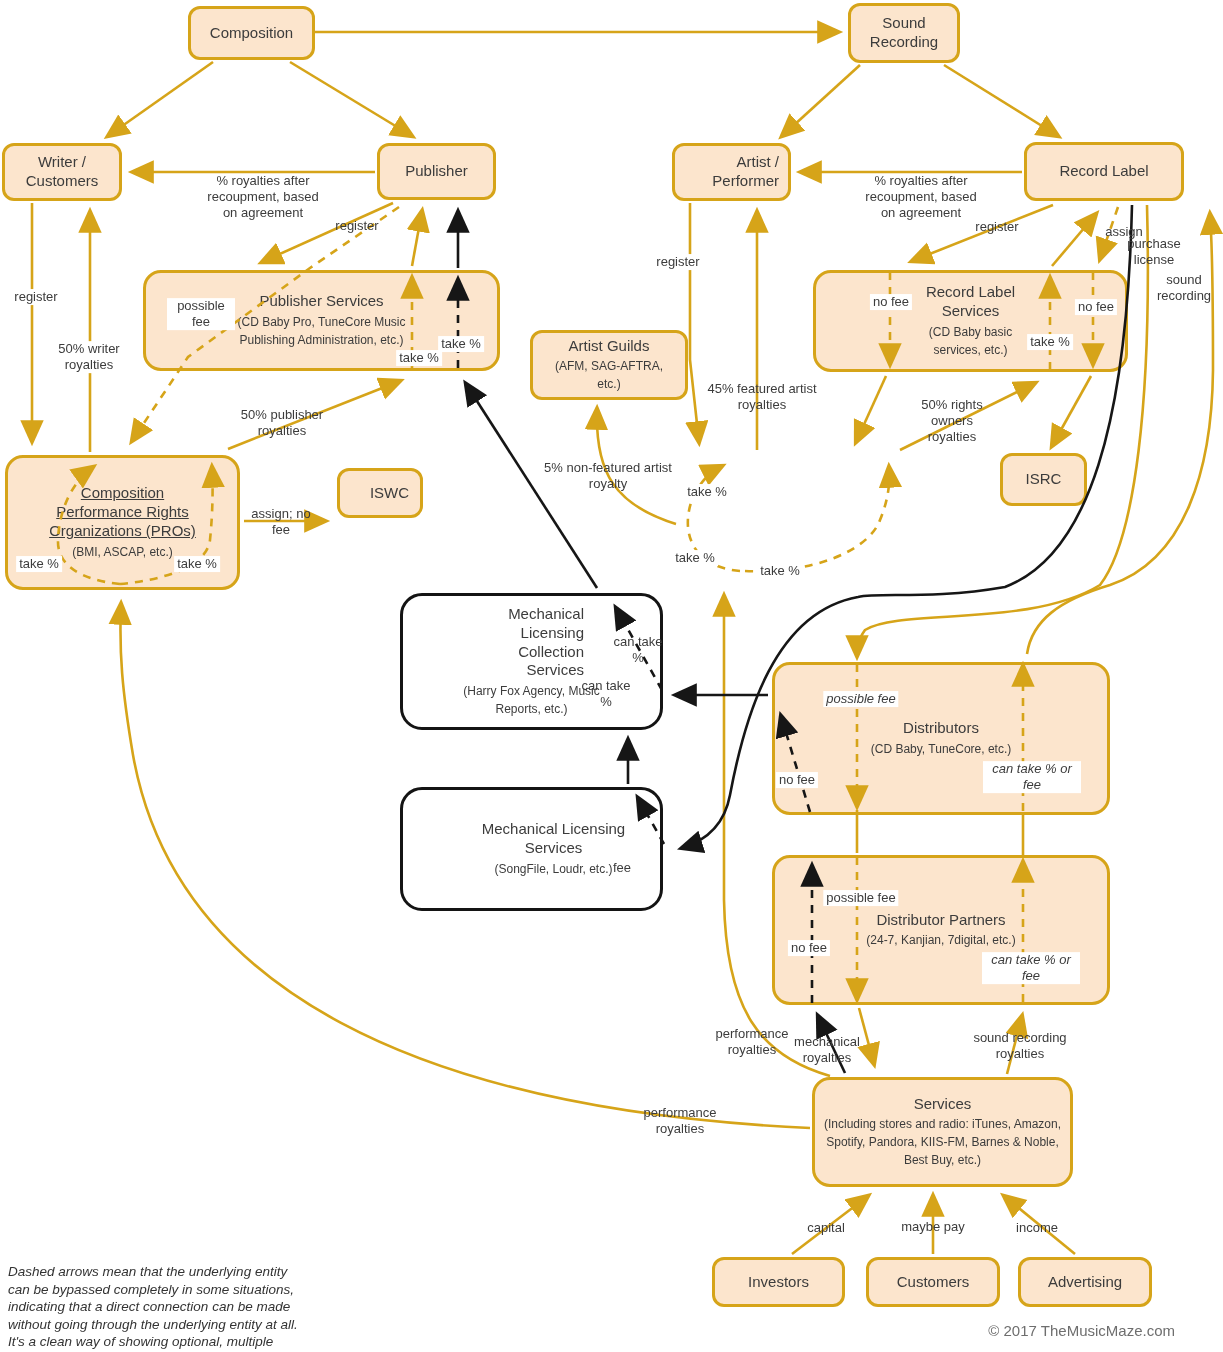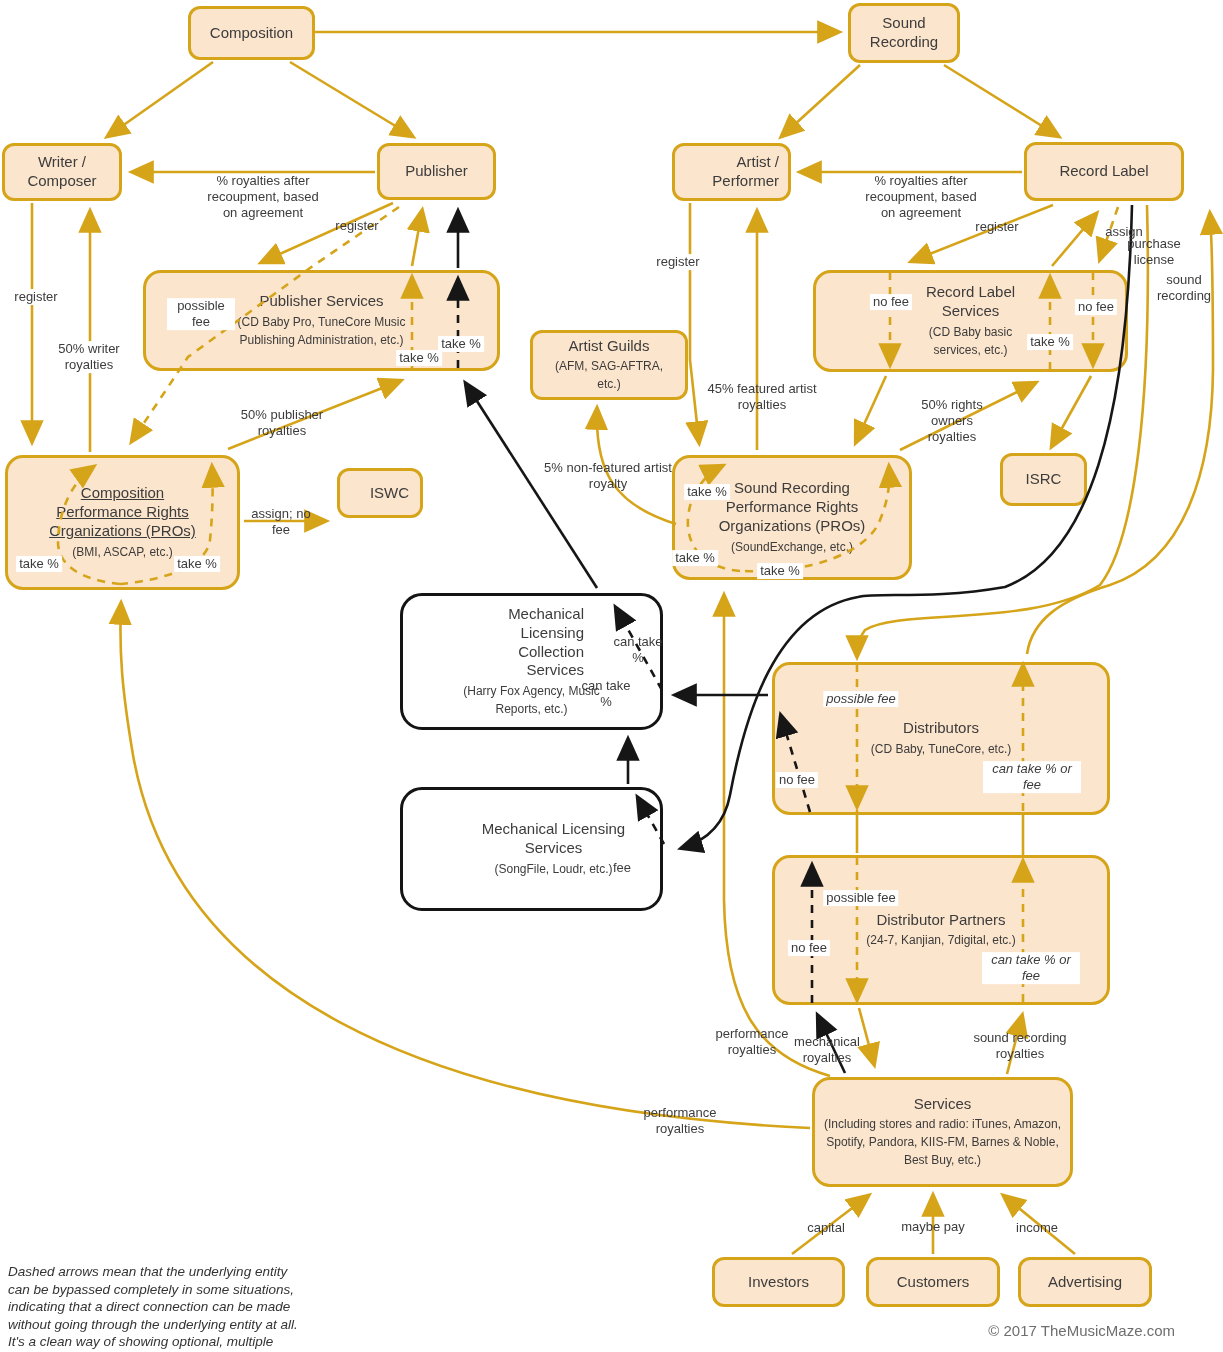--- a/index.html
+++ b/index.html
@@ -27,21 +27,21 @@
 
 <div id="stage">
 
   <div class="node" style="left:188px;top:6px;width:127px;height:54px;">
       <div class="nt">Composition</div>
     </div>
   <div class="node" style="left:848px;top:3px;width:112px;height:60px;">
       <div class="nt" style="width:90px;">Sound Recording</div>
     </div>
   <div class="node" style="left:2px;top:143px;width:120px;height:58px;">
-      <div class="nt" style="width:95px;">Writer / Composer</div>
+      <div class="nt" style="width:95px;">Writer / Customers</div>
     </div>
   <div class="node" style="left:377px;top:143px;width:119px;height:57px;">
       <div class="nt">Publisher</div>
     </div>
   <div class="node" style="left:672px;top:143px;width:119px;height:58px;text-align:right;">
       <div class="nt" style="width:95px;">Artist / Performer</div>
     </div>
   <div class="node" style="left:1024px;top:142px;width:160px;height:59px;">
       <div class="nt">Record Label</div>
     </div>
@@ -58,24 +58,20 @@
     <div class="nt">Artist Guilds</div>
     <div class="ns" style="width:118px;">(AFM, SAG-AFTRA, etc.)</div>
   </div>
   <div class="node big" style="left:5px;top:455px;width:235px;height:135px;">
     <div class="nt" style="width:170px;text-decoration:underline;">Composition Performance Rights Organizations (PROs)</div>
     <div class="ns">(BMI, ASCAP, etc.)</div>
   </div>
   <div class="node" style="left:337px;top:468px;width:86px;height:50px;padding-left:19px;">
       <div class="nt">ISWC</div>
     </div>
-  <div class="node big" style="left:672px;top:455px;width:240px;height:125px;">
-    <div class="nt" style="width:175px;">Sound Recording Performance Rights Organizations (PROs)</div>
-    <div class="ns">(SoundExchange, etc.)</div>
-  </div>
   <div class="node" style="left:1000px;top:453px;width:87px;height:53px;">
       <div class="nt">ISRC</div>
     </div>
 
   <div class="node dark" style="left:400px;top:593px;width:263px;height:137px;">
     <div class="nt" style="width:105px;text-align:right;">Mechanical Licensing Collection Services</div>
     <div class="ns" style="width:150px;">(Harry Fox Agency, Music Reports, etc.)</div>
   </div>
   <div class="node dark" style="left:400px;top:787px;width:263px;height:124px;padding-left:44px;">
     <div class="nt" style="width:185px;">Mechanical Licensing Services</div>

